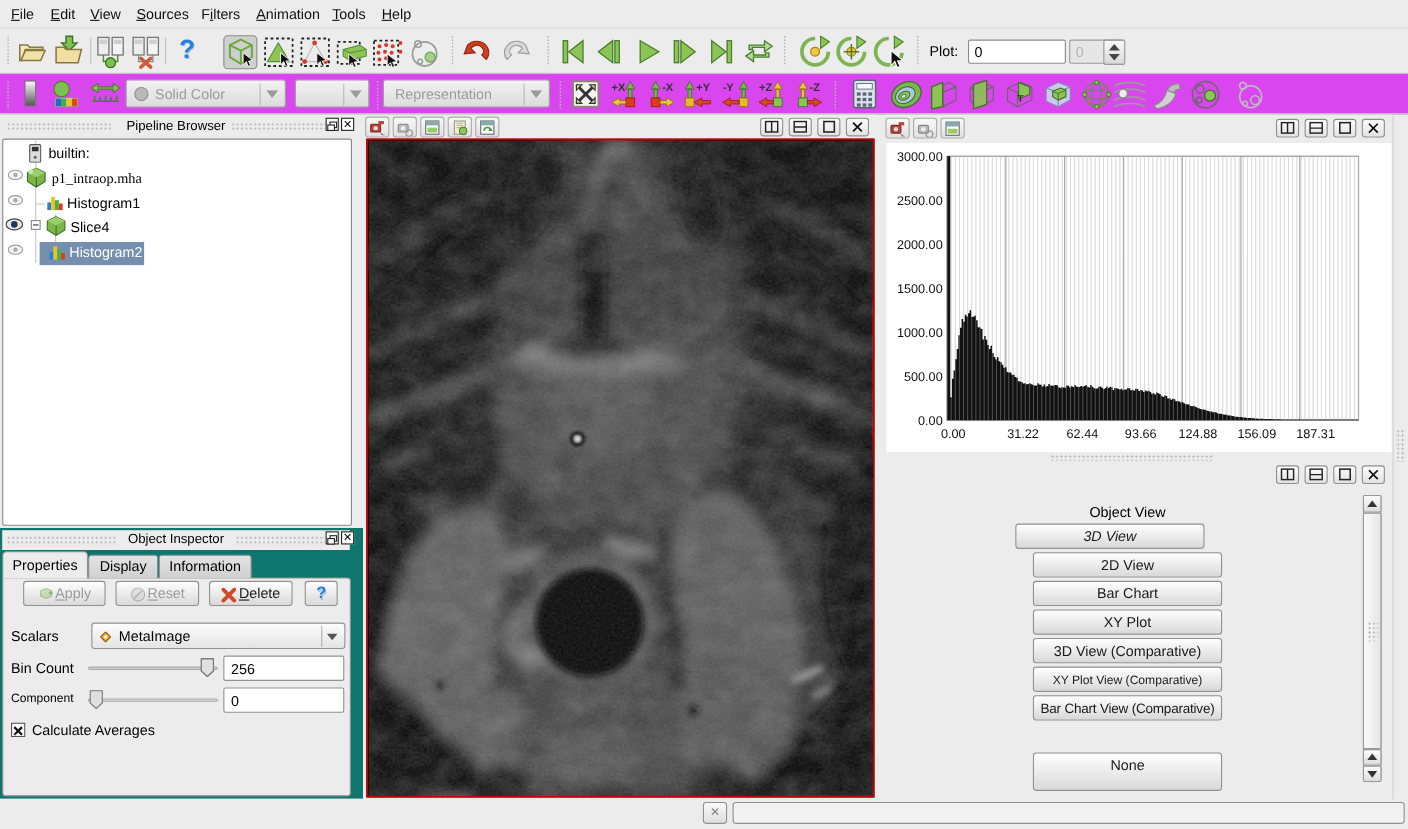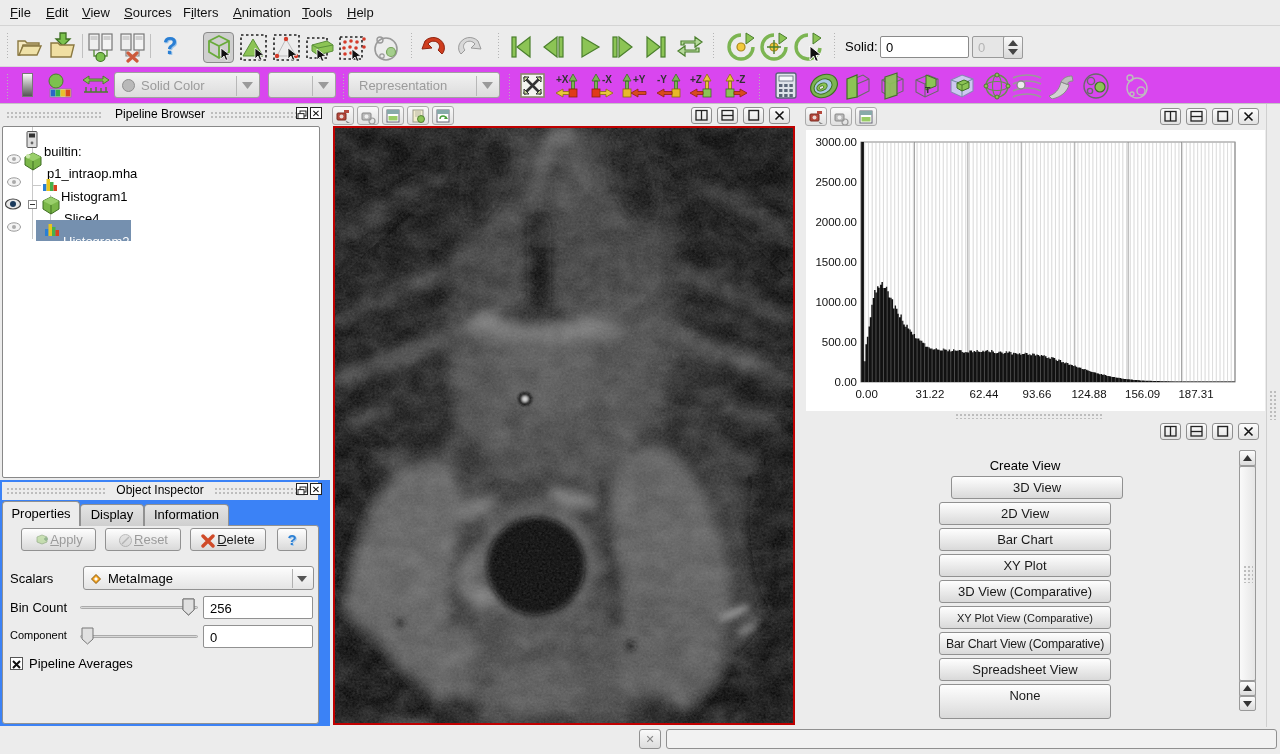--- a/index.html
+++ b/index.html
@@ -16,21 +16,21 @@
 .ticon { position:absolute; }
 .sep { position:absolute; width:2px; background-image:radial-gradient(circle, #b5b5b5 35%, transparent 40%); background-size:3px 3px; }
 .vline { position:absolute; width:1px; background:#c0c0c0; }
 
 .ptitle { position:absolute; height:18px; background:#ececec; font-size:12px; text-align:center; }
 .dots { background-image:radial-gradient(circle, #bdbdbd 30%, transparent 36%); background-size:4px 4px; }
 
 .wbtn { position:absolute; width:21px; height:17px; border:1px solid #8f8f8f; border-radius:3px; background:linear-gradient(#fdfdfd,#e2e2e2); }
 
 .btn { position:absolute; white-space:nowrap; overflow:hidden; border:1px solid #919191; border-radius:3px; background:linear-gradient(#fefefe,#d9d9d9); font-size:13px; text-align:center; color:#1a1a1a; }
-.tree-row { position:absolute; left:0; font-size:13px; white-space:nowrap;margin-top:12px; }
+.tree-row { position:absolute; left:0; font-size:13px; white-space:nowrap; }
 .hbtn { width:22px; height:19px; border:1px solid #aaa; border-radius:3px; background:linear-gradient(#fafafa,#e0e0e0); padding:1px 0 0 2px; }
 </style>
 </head>
 <body>
 <div id="menubar">
   <span style="left:10px"><u>F</u>ile</span>
   <span style="left:46px"><u>E</u>dit</span>
   <span style="left:82px"><u>V</u>iew</span>
   <span style="left:124px"><u>S</u>ources</span>
   <span style="left:183px">F<u>i</u>lters</span>
@@ -172,21 +172,21 @@
     <path d="M20 1 L28 6 L20 12 Z" fill="#8cc455" stroke="#4a7f2c" stroke-width="1"></path>
     <circle cx="15" cy="15" r="4" fill="#f3c93c" stroke="#a8861c" stroke-width="1.2"></circle>
     <path d="M15 8 L15 22 M8 15 L22 15" stroke="#4a7f2c" stroke-width="1.4"></path>
   </svg>
   <svg class="ticon" style="left:792px;top:6px" width="32" height="32" viewBox="0 0 32 32">
     <path d="M16 3 A12 12 0 1 0 28 16" fill="none" stroke="#7cb552" stroke-width="3.4"></path>
     <path d="M21 1 L29 6 L21 12 Z" fill="#8cc455" stroke="#4a7f2c" stroke-width="1"></path>
     <path d="M18 14 L29 23 L24 23.5 L26.5 29 L23.5 29 L21.5 24 L18 28 Z" fill="#111" stroke="#fff" stroke-width="1"></path>
   </svg>
   <div class="sep" style="left:833px;top:6px;height:28px;"></div>
-  <div class="ticon" style="left:845px;top:13px;font-size:13px;">Solid:</div>
+  <div class="ticon" style="left:845px;top:13px;font-size:13px;">Plot:</div>
   <div class="ticon" style="left:880px;top:10px;width:89px;height:22px;background:#fff;border:1px solid #8a8a8a;border-radius:2px;font-size:13px;padding:3px 0 0 5px;">0</div>
   <div class="ticon" style="left:972px;top:10px;width:50px;height:22px;background:#e6e6e6;border:1px solid #9a9a9a;border-radius:2px;font-size:13px;padding:3px 0 0 5px;color:#b4b4b4;">0</div>
   <div class="ticon" style="left:1003px;top:10px;width:20px;height:23px;border:1px solid #9a9a9a;border-radius:2px;background:linear-gradient(#fafafa,#d8d8d8);">
   <svg width="18" height="21" viewBox="0 0 18 21">
         <path d="M9 3 L14 9 L4 9 Z" fill="#444"></path>
         <path d="M9 18 L14 12 L4 12 Z" fill="#444"></path>
       </svg></div>
 </div>
 <div id="tb2">
   <div class="sep" style="left:6px;top:6px;height:26px;"></div>
@@ -390,21 +390,21 @@
     <svg class="abs" style="left:4px;top:27px" width="14" height="10" viewBox="0 0 14 10">
       <ellipse cx="7" cy="5" rx="6.5" ry="4.2" fill="#f4f4f4" stroke="#9a9a9a" stroke-width="1"></ellipse>
       <circle cx="7" cy="5" r="2" fill="#aaa"></circle>
     </svg>
     <svg class="abs" style="left:20px;top:25px" width="20" height="19" viewBox="0 0 20 19">
       <path d="M10 1 L18 5 L18 13 L10 18 L2 13 L2 5 Z" fill="#7ab648" stroke="#3f6e23" stroke-width="1"></path>
       <path d="M2 5 L10 9 L18 5 L10 1 Z" fill="#9acf6b"></path>
       <path d="M10 9 L10 18" stroke="#3f6e23" stroke-width="1"></path>
       <path d="M5 6.5 a2.2 2.2 0 1 1 0.1 0 Z" fill="#c8e6a8"></path>
     </svg>
-    <div class="tree-row" style="left:44px;top:27px;">p1_intraop.mha</div>
+    <div class="tree-row" style="left:44px;top:27px;font-family:Liberation Serif, serif;">p1_intraop.mha</div>
 
     <svg class="abs" style="left:4px;top:50px" width="14" height="10" viewBox="0 0 14 10">
       <ellipse cx="7" cy="5" rx="6.5" ry="4.2" fill="#f4f4f4" stroke="#9a9a9a" stroke-width="1"></ellipse>
       <circle cx="7" cy="5" r="2" fill="#aaa"></circle>
     </svg>
     <svg class="abs" style="left:39px;top:48px" width="17" height="17" viewBox="0 0 17 17">
       <rect x="1" y="9" width="3.5" height="7" fill="#2a7fd4"></rect>
       <rect x="4.5" y="4" width="3.5" height="12" fill="#e8c61e"></rect>
       <rect x="8" y="7" width="3.5" height="9" fill="#47b04a"></rect>
       <rect x="11.5" y="10" width="3.5" height="6" fill="#d8411e"></rect>
@@ -433,21 +433,21 @@
     <svg class="abs" style="left:41px;top:93px" width="17" height="17" viewBox="0 0 17 17">
       <rect x="1" y="9" width="3.5" height="7" fill="#2a7fd4"></rect>
       <rect x="4.5" y="4" width="3.5" height="12" fill="#e8c61e"></rect>
       <rect x="8" y="7" width="3.5" height="9" fill="#47b04a"></rect>
       <rect x="11.5" y="10" width="3.5" height="6" fill="#d8411e"></rect>
     </svg>
     <div class="tree-row" style="left:60px;top:95px;color:#fff;">Histogram2</div>
   </div>
 </div>
 
-<div class="abs" id="inspector" style="left:0;top:480px;width:330px;height:246px;background:#3b82f6;">
+<div class="abs" id="inspector" style="left:0;top:480px;width:330px;height:246px;background:#0f766e;">
   <div class="ptitle" style="left:2px;top:2px;width:316px;">
     <div class="dots abs" style="left:4px;top:5px;width:100px;height:9px;"></div>
     <span style="position:relative;top:1px;">Object Inspector</span>
     <div class="dots abs" style="left:212px;top:5px;width:82px;height:9px;"></div>
   </div>
   <div class="abs" style="left:296px;top:3px;width:12px;height:12px;border:1px solid #222;background:#fff;"><svg width="10" height="10" viewBox="0 0 10 10">
         <rect x="3" y="1" width="6" height="5" fill="none" stroke="#222" stroke-width="1"></rect>
         <rect x="1" y="3.6" width="6" height="5" fill="#fff" stroke="#222" stroke-width="1"></rect>
       </svg></div>
   <div class="abs" style="left:310px;top:3px;width:12px;height:12px;border:1px solid #222;background:#fff;font-size:10px;line-height:11px;text-align:center;">✕</div>
@@ -510,21 +510,21 @@
         <path d="M1 1 L12 1 L12 12 L6.5 17 L1 12 Z" fill="#e0e0e0" stroke="#777" stroke-width="1"></path>
       </svg>
   </div>
   <div class="abs" style="left:203px;top:145px;width:110px;height:23px;background:#fff;border:1px solid #919191;border-radius:2px;font-size:13px;padding:4px 0 0 6px;z-index:4;">0</div>
 
   <div class="abs" style="left:10px;top:177px;width:13px;height:13px;background:#fff;border:1px solid #555;z-index:4;">
     <svg width="11" height="11" viewBox="0 0 11 11">
         <path d="M2 2 L9 9 M9 2 L2 9" stroke="#111" stroke-width="2"></path>
       </svg>
   </div>
-  <div class="abs" style="left:29px;top:176px;font-size:13px;z-index:4;">Pipeline Averages</div>
+  <div class="abs" style="left:29px;top:176px;font-size:13px;z-index:4;">Calculate Averages</div>
 </div>
 
 <div class="abs" id="centerview" style="left:331px;top:104px;width:466px;height:623px;background:#ececec;">
 
   <div class="abs hbtn" style="left:1px;top:2px;"><svg width="16" height="16" viewBox="0 0 16 16">
         <rect x="2" y="5" width="9" height="7" rx="1" fill="#b5483c" stroke="#7a2a20" stroke-width="1"></rect>
         <circle cx="6.5" cy="8.5" r="2" fill="#e8d8d4"></circle>
         <rect x="9" y="2" width="5" height="3" fill="#b5483c"></rect>
         <path d="M10 12 L15 15 L12 15" fill="#888"></path>
       </svg></div>
@@ -743,29 +743,28 @@
   <div class="wbtn" style="left:383px;top:5px;"><svg width="19" height="15" viewBox="0 0 19 15">
         <rect x="4" y="2.5" width="11" height="9.5" fill="none" stroke="#222" stroke-width="1.3"></rect>
         <line x1="4" y1="7.5" x2="15" y2="7.5" stroke="#222" stroke-width="1.3"></line>
       </svg></div>
   <div class="wbtn" style="left:409px;top:5px;"><svg width="19" height="15" viewBox="0 0 19 15">
         <rect x="5" y="2.5" width="9.5" height="9.5" fill="none" stroke="#222" stroke-width="1.4"></rect>
       </svg></div>
   <div class="wbtn" style="left:435px;top:5px;"><svg width="19" height="15" viewBox="0 0 19 15">
         <path d="M5.5 3.5 L13.5 11.5 M13.5 3.5 L5.5 11.5" stroke="#111" stroke-width="1.6"></path>
       </svg></div>
-  <div class="abs" style="left:136px;top:40px;width:172px;text-align:center;font-size:13px;">Create View</div>
-  <div class="btn" style="left:148px;top:58px;width:172px;height:23px;padding-top:3px;">3D View</div>
+  <div class="abs" style="left:136px;top:40px;width:172px;text-align:center;font-size:13px;">Object View</div>
+  <div class="btn" style="left:120px;top:58px;width:172px;height:23px;padding-top:3px;font-style:italic;">3D View</div>
   <div class="btn" style="left:136px;top:84px;width:172px;height:23px;padding-top:3px;">2D View</div>
   <div class="btn" style="left:136px;top:110px;width:172px;height:23px;padding-top:3px;">Bar Chart</div>
   <div class="btn" style="left:136px;top:136px;width:172px;height:23px;padding-top:3px;">XY Plot</div>
   <div class="btn" style="left:136px;top:162px;width:172px;height:23px;padding-top:3px;">3D View (Comparative)</div>
   <div class="btn" style="left:136px;top:188px;width:172px;height:23px;padding-top:3px;"><span style="font-size:11px;text-align:center;">XY Plot View (Comparative)</span></div>
   <div class="btn" style="left:136px;top:214px;width:172px;height:23px;padding-top:3px;"><span style="font-size:12.3px;letter-spacing:-0.2px;">Bar Chart View (Comparative)</span></div>
-  <div class="btn" style="left:136px;top:240px;width:172px;height:23px;padding-top:3px;">Spreadsheet View</div>
   <div class="btn" style="left:136px;top:266px;width:172px;height:35px;padding-top:3px;">None</div>
 
   <div class="abs" style="left:436px;top:32px;width:17px;height:260px;background:#e4e4e4;border:1px solid #a8a8a8;border-radius:2px;"></div>
   <div class="abs" style="left:436px;top:32px;width:17px;height:16px;border:1px solid #999;border-radius:2px;background:linear-gradient(#fcfcfc,#dcdcdc);"><svg width="15" height="14" viewBox="0 0 15 14">
         <path d="M7.5 4 L12 10 L3 10 Z" fill="#333"></path>
       </svg></div>
   <div class="abs" style="left:436px;top:48px;width:17px;height:215px;border:1px solid #999;border-radius:2px;background:linear-gradient(90deg,#fafafa,#e6e6e6);">
     <div class="dots abs" style="left:3px;top:98px;width:10px;height:18px;"></div>
   </div>
   <div class="abs" style="left:436px;top:263px;width:17px;height:15px;border:1px solid #999;border-radius:2px;background:linear-gradient(#fcfcfc,#dcdcdc);"><svg width="15" height="13" viewBox="0 0 15 13">

